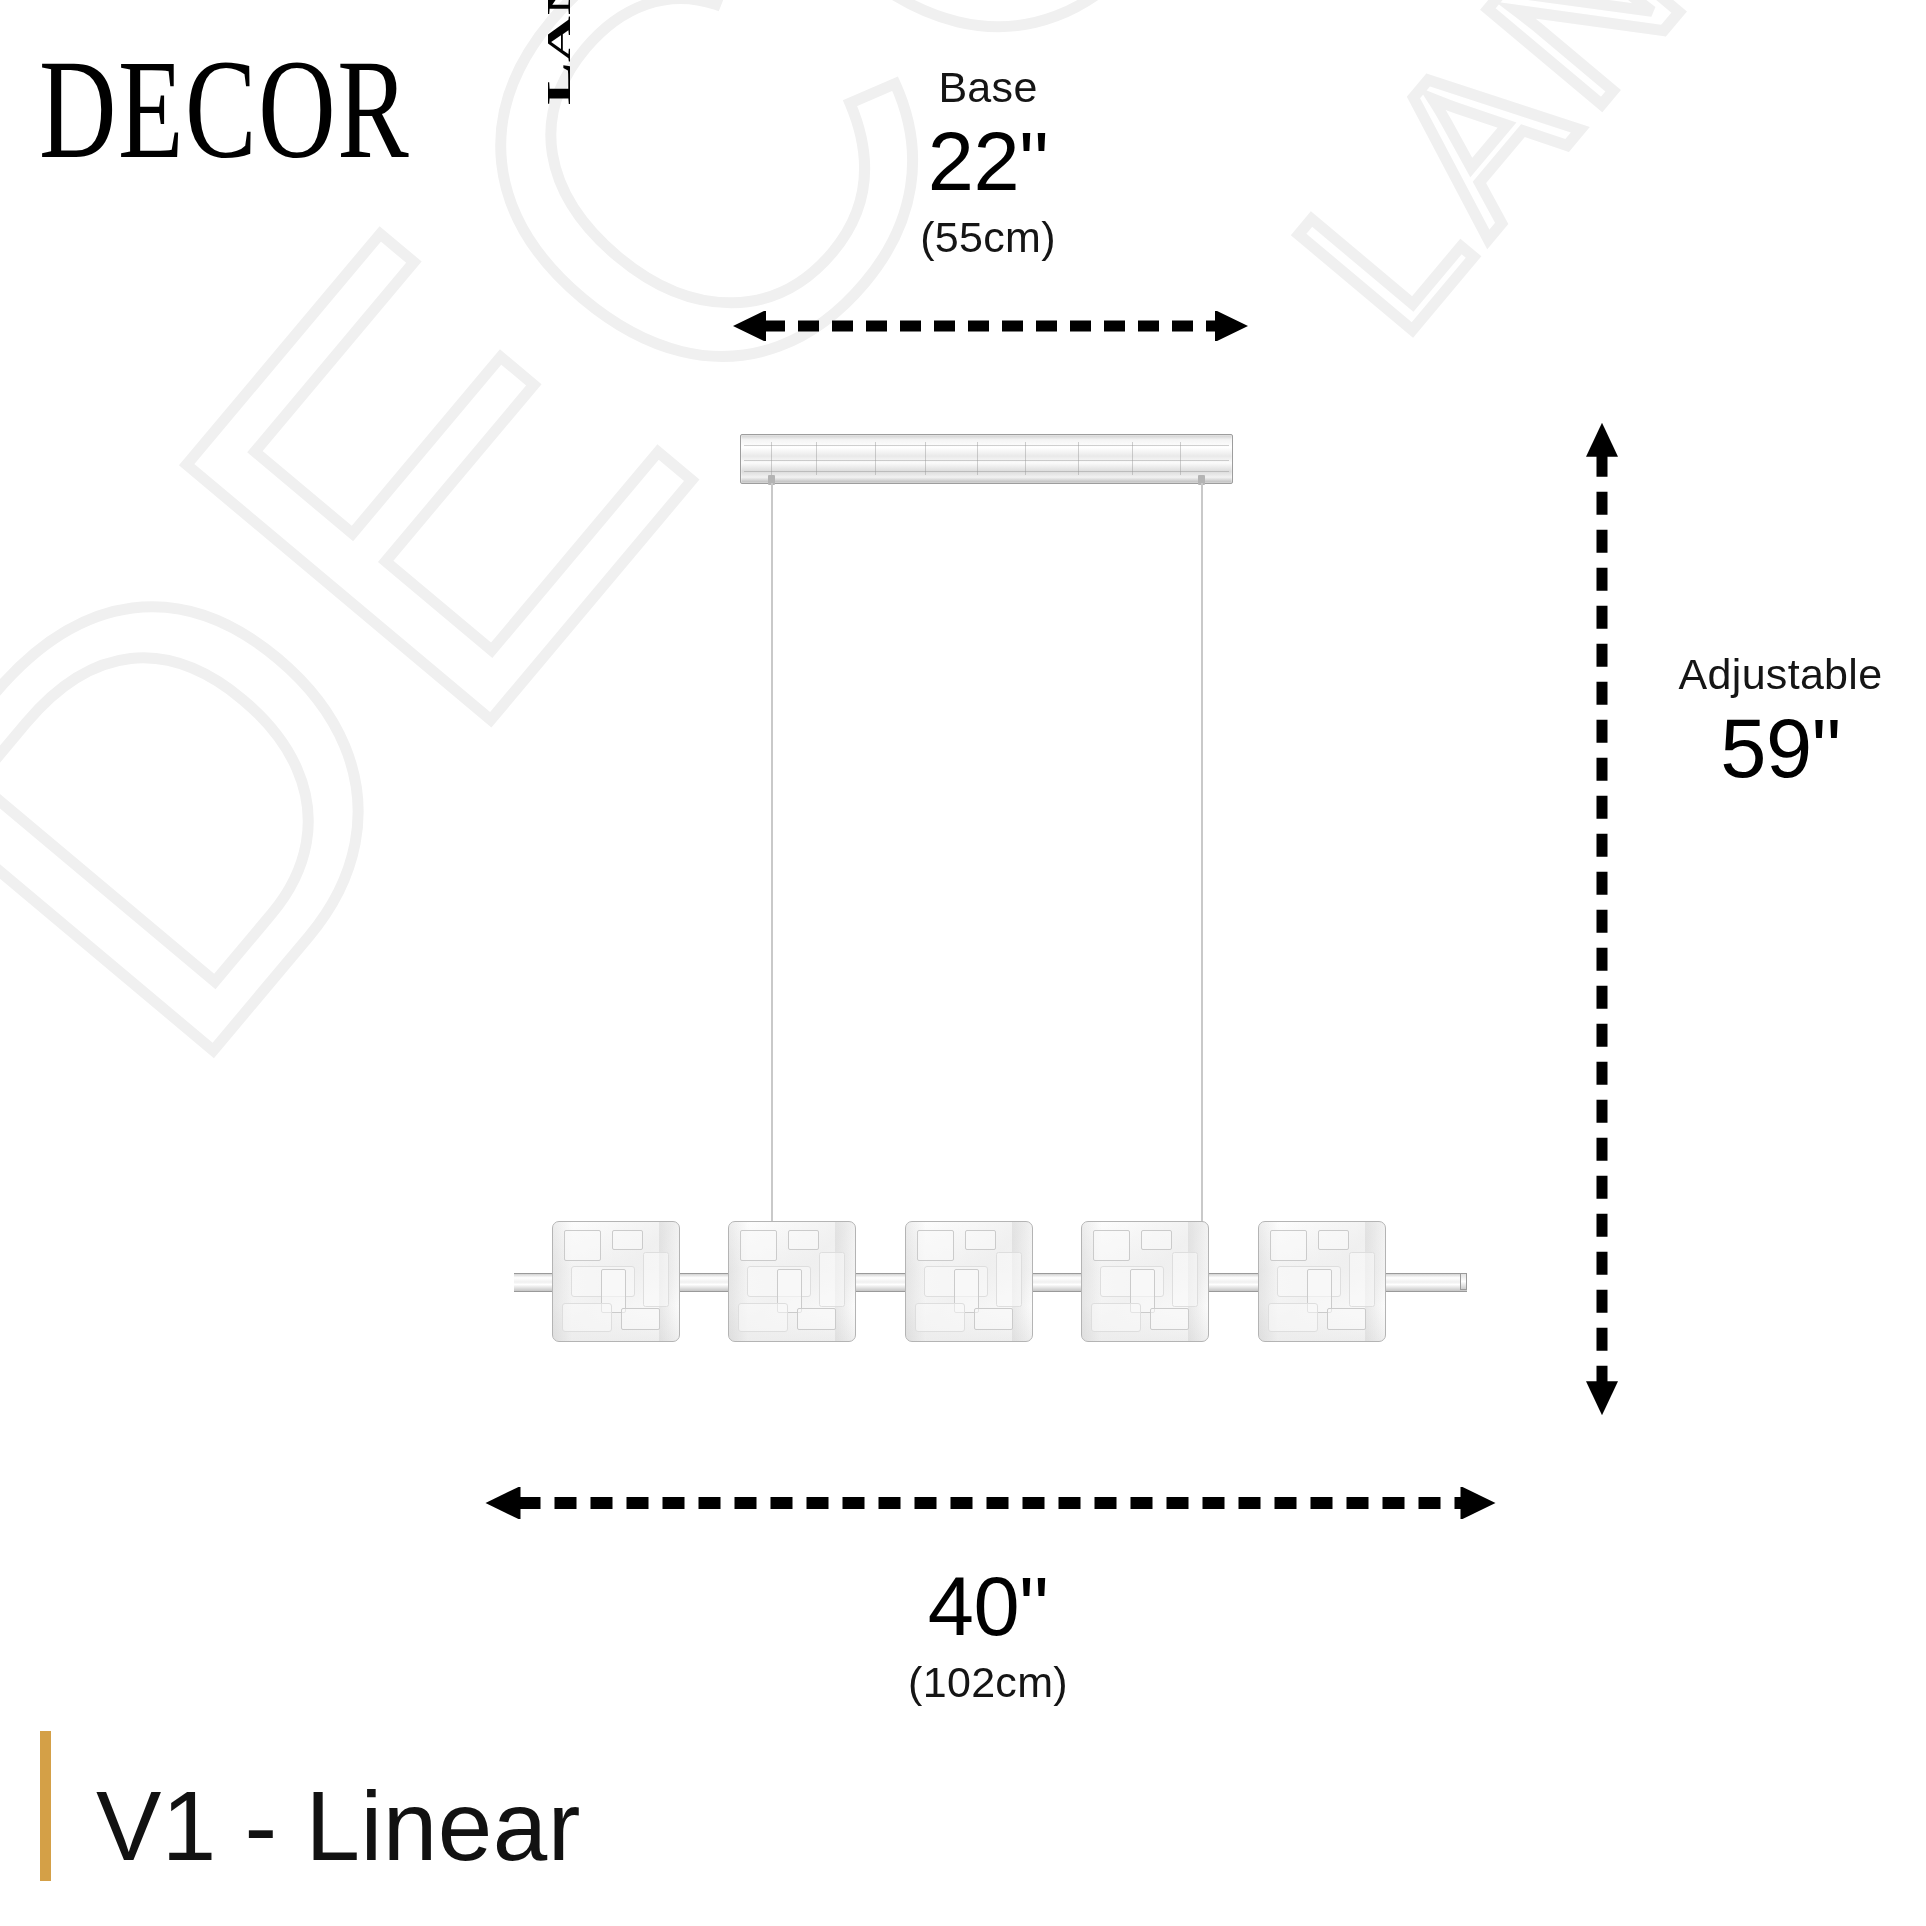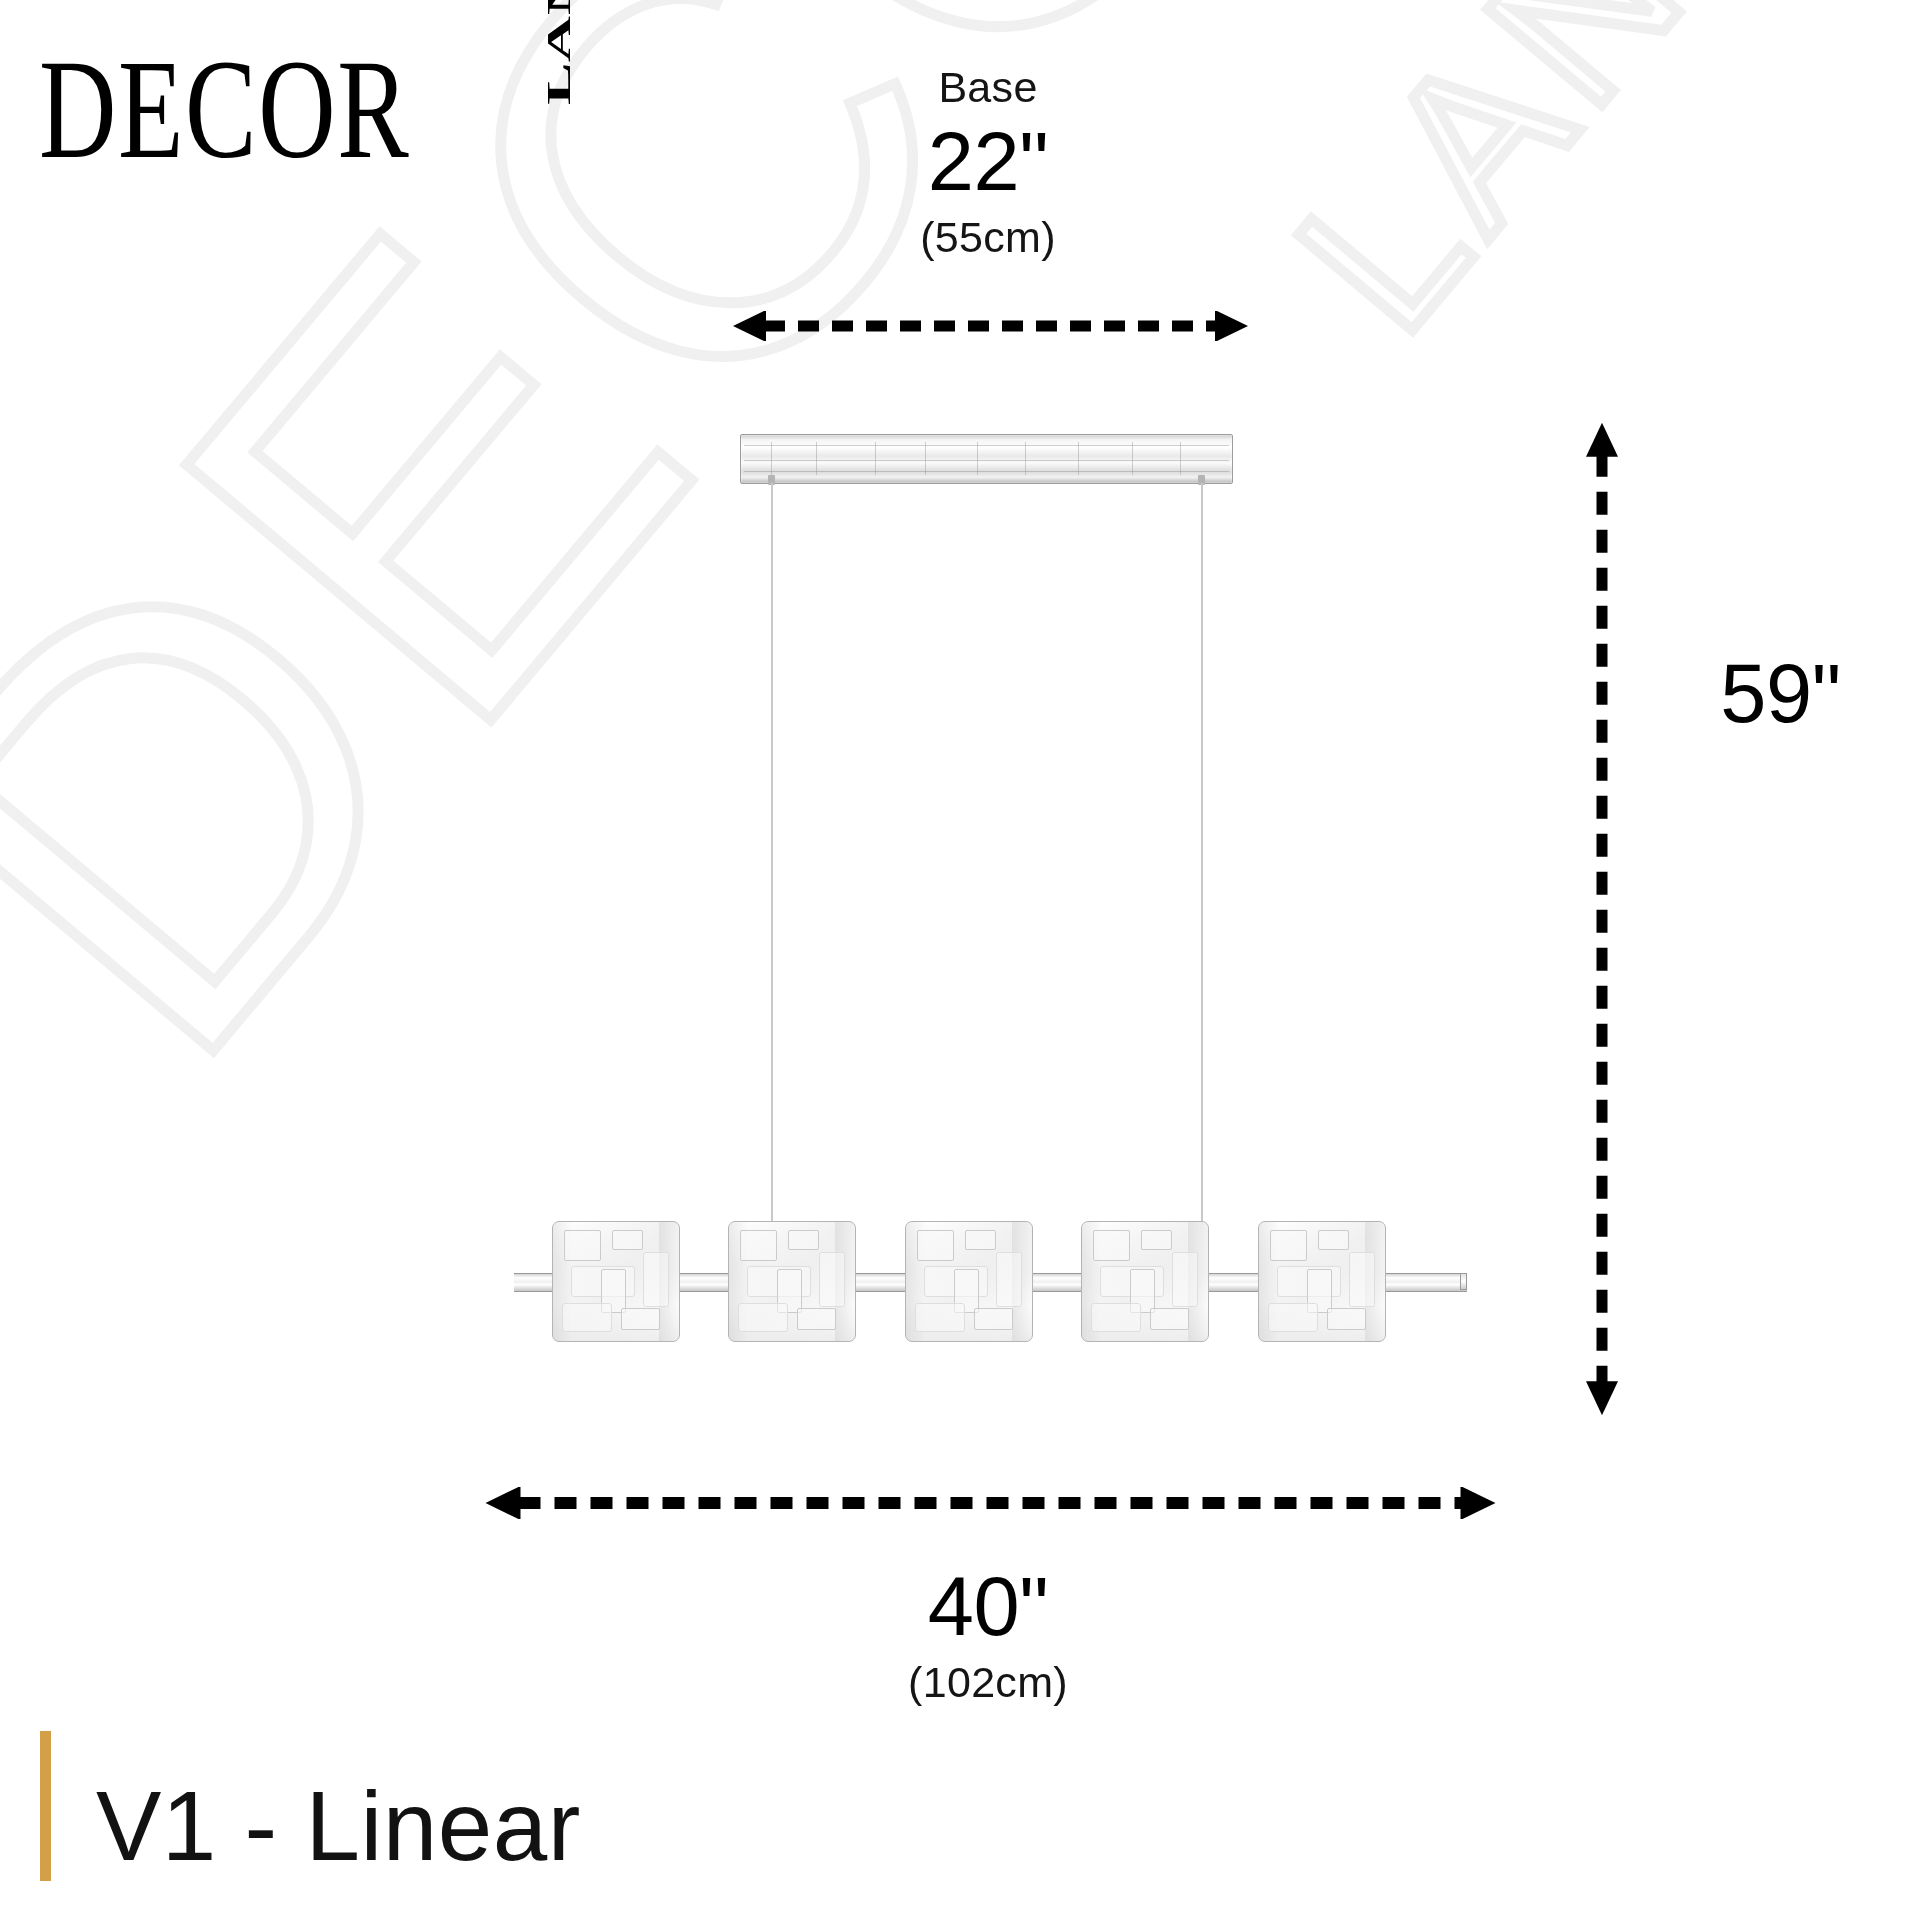--- a/index.html
+++ b/index.html
@@ -282,20 +282,21 @@
   <div class="dim-metric">(55cm)</div>
 </div>
 
 <svg class="arrow-h" id="base-arrow" viewBox="0 0 1030 60">
   <line x1="62" y1="30" x2="968" y2="30" stroke="#000" stroke-width="22" stroke-dasharray="42 26"></line>
   <path d="M 0 30 L 66 -2 L 66 62 Z" fill="#000"></path>
   <path d="M 1030 30 L 964 -2 L 964 62 Z" fill="#000"></path>
 </svg>
 
 <div class="dim-block" id="height-dim-block">
+  <div class="dim-label">Adjustable</div>
   <div class="dim-value">59"</div>
 </div>
 
 <svg class="arrow-v" id="height-arrow" viewBox="0 0 68 1985">
   <line x1="34" y1="62" x2="34" y2="1923" stroke="#000" stroke-width="22" stroke-dasharray="46 30"></line>
   <path d="M 34 0 L 2 68 L 66 68 Z" fill="#000"></path>
   <path d="M 34 1985 L 2 1917 L 66 1917 Z" fill="#000"></path>
 </svg>
 
 <div id="fixture">

